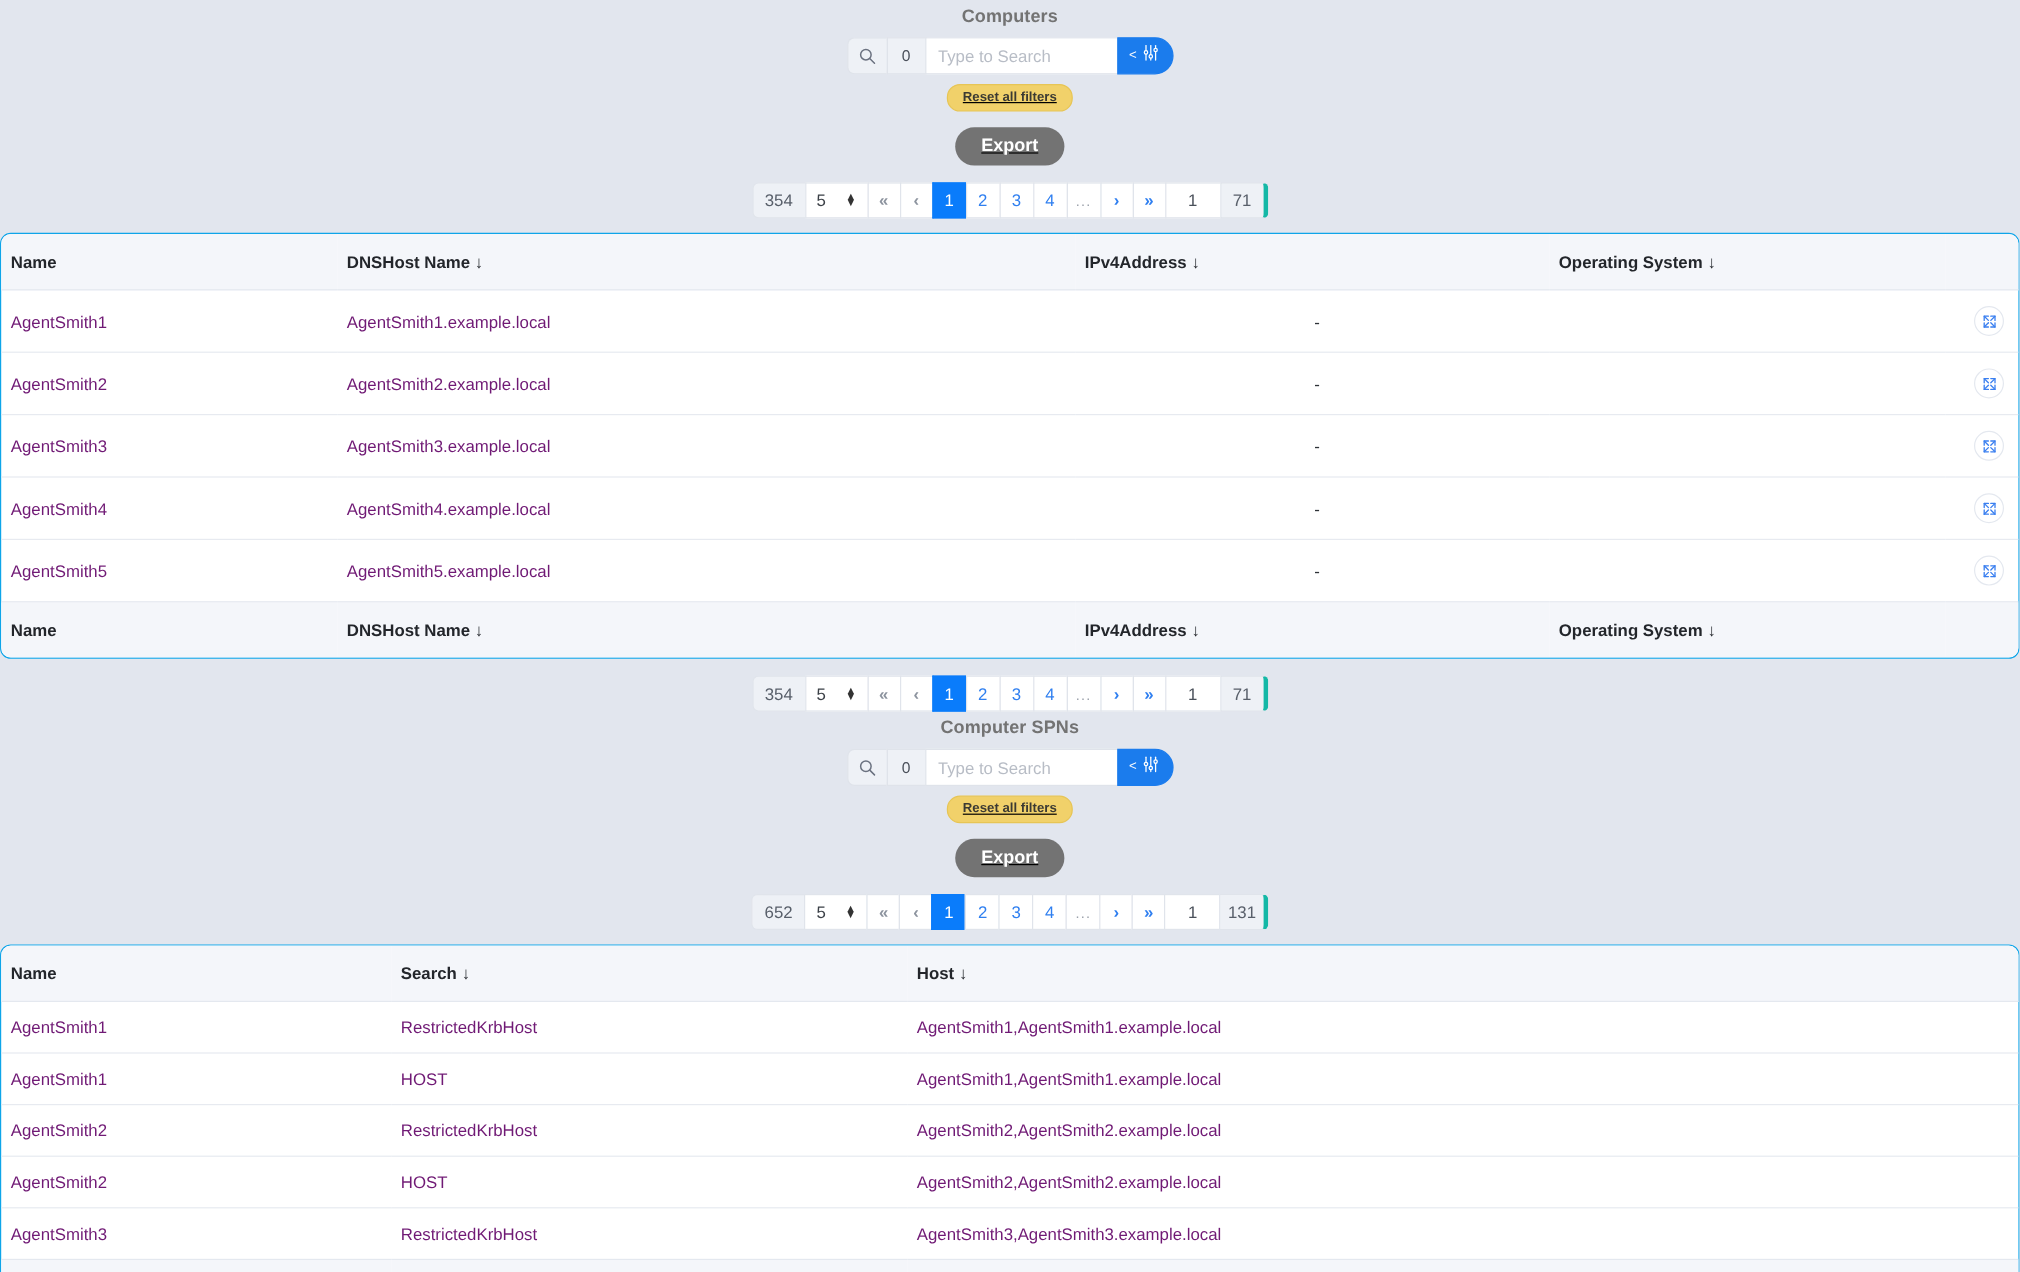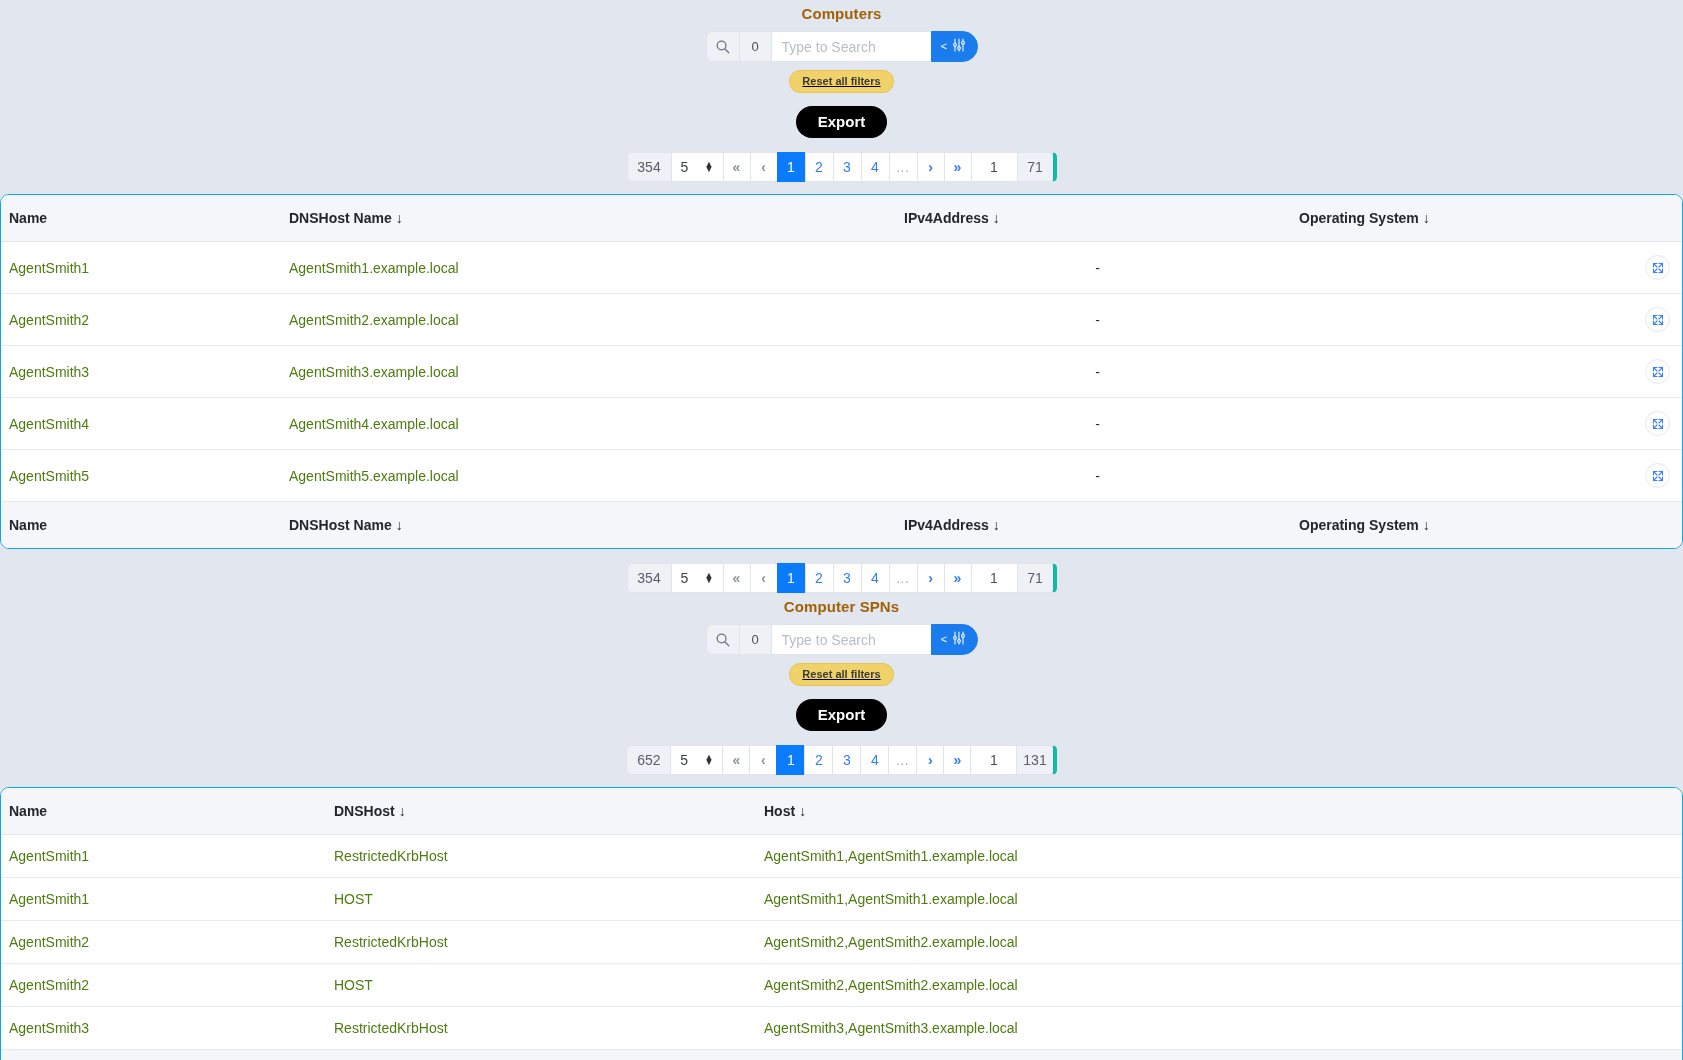--- a/index.html
+++ b/index.html
@@ -9,21 +9,21 @@
     background: #e2e6ee;
     font-family: "Liberation Sans", sans-serif;
     overflow: hidden;
   }
   .page { width: 1683px; min-height: 1060px; background: #e2e6ee; }
 
   .section-title {
     text-align: center;
     font-size: 15px;
     font-weight: 700;
-    color: #a16207;
+    color: #737373;
     letter-spacing: .1px;
     padding-top: 5px;
     margin: 0 0 9px 0;
   }
 
   
   .search-wrap { display: flex; justify-content: center; }
   .search-group {
     display: flex;
     align-items: stretch;
@@ -70,21 +70,21 @@
     color: #3b3a33;
     font-size: 11px;
     font-weight: 600;
     border-radius: 11px;
     padding: 4px 12px 5px;
     cursor: pointer;
     font-family: "Liberation Sans", sans-serif;
   }
   .btn-export {
     margin-top: 13px;
-    background: #000000;
+    background: #737373;
     border: none;
     color: #fff;
     font-size: 15px;
     font-weight: 600;
     border-radius: 17px;
     padding: 7px 22px 8px;
     cursor: pointer;
     font-family: "Liberation Sans", sans-serif;
   }
 
@@ -129,21 +129,21 @@
     font-weight: 700;
     color: #23262b;
     text-align: left;
     padding: 15px 0 15px 8px;
     white-space: nowrap;
   }
   thead th { border-bottom: 1px solid #e4e8ef; }
   tfoot th { border-top: 1px solid #e4e8ef; }
   tbody td {
     font-size: 14px;
-    color: #4d7c0f;
+    color: #701a75;
     padding: 13px 0 13px 8px;
     border-bottom: 1px solid #e7eaf0;
     white-space: nowrap;
     overflow: hidden;
     text-overflow: ellipsis;
   }
   tbody tr:last-child td { border-bottom: none; }
   .sort-arrow { font-weight: 400; padding-left: 4px; }
   .dash-cell { text-align: center; color: #2e3238; }
   .exp-cell { text-align: right; padding-right: 14px; }
@@ -463,21 +463,21 @@
     <div class="table-card">
       <table>
         <colgroup>
             <col class="s-name">
             <col class="s-svc">
             <col class="s-host">
           </colgroup>
         <thead>
           <tr>
             <th><span>Name</span></th>
-            <th><span>DNSHost</span><span class="sort-arrow">↓</span></th>
+            <th><span>Search</span><span class="sort-arrow">↓</span></th>
             <th><span>Host</span><span class="sort-arrow">↓</span></th>
           </tr>
         </thead>
         <tbody>
           <tr>
             <td>AgentSmith1</td>
             <td>RestrictedKrbHost</td>
             <td>AgentSmith1,AgentSmith1.example.local</td>
           </tr>
           <tr>

